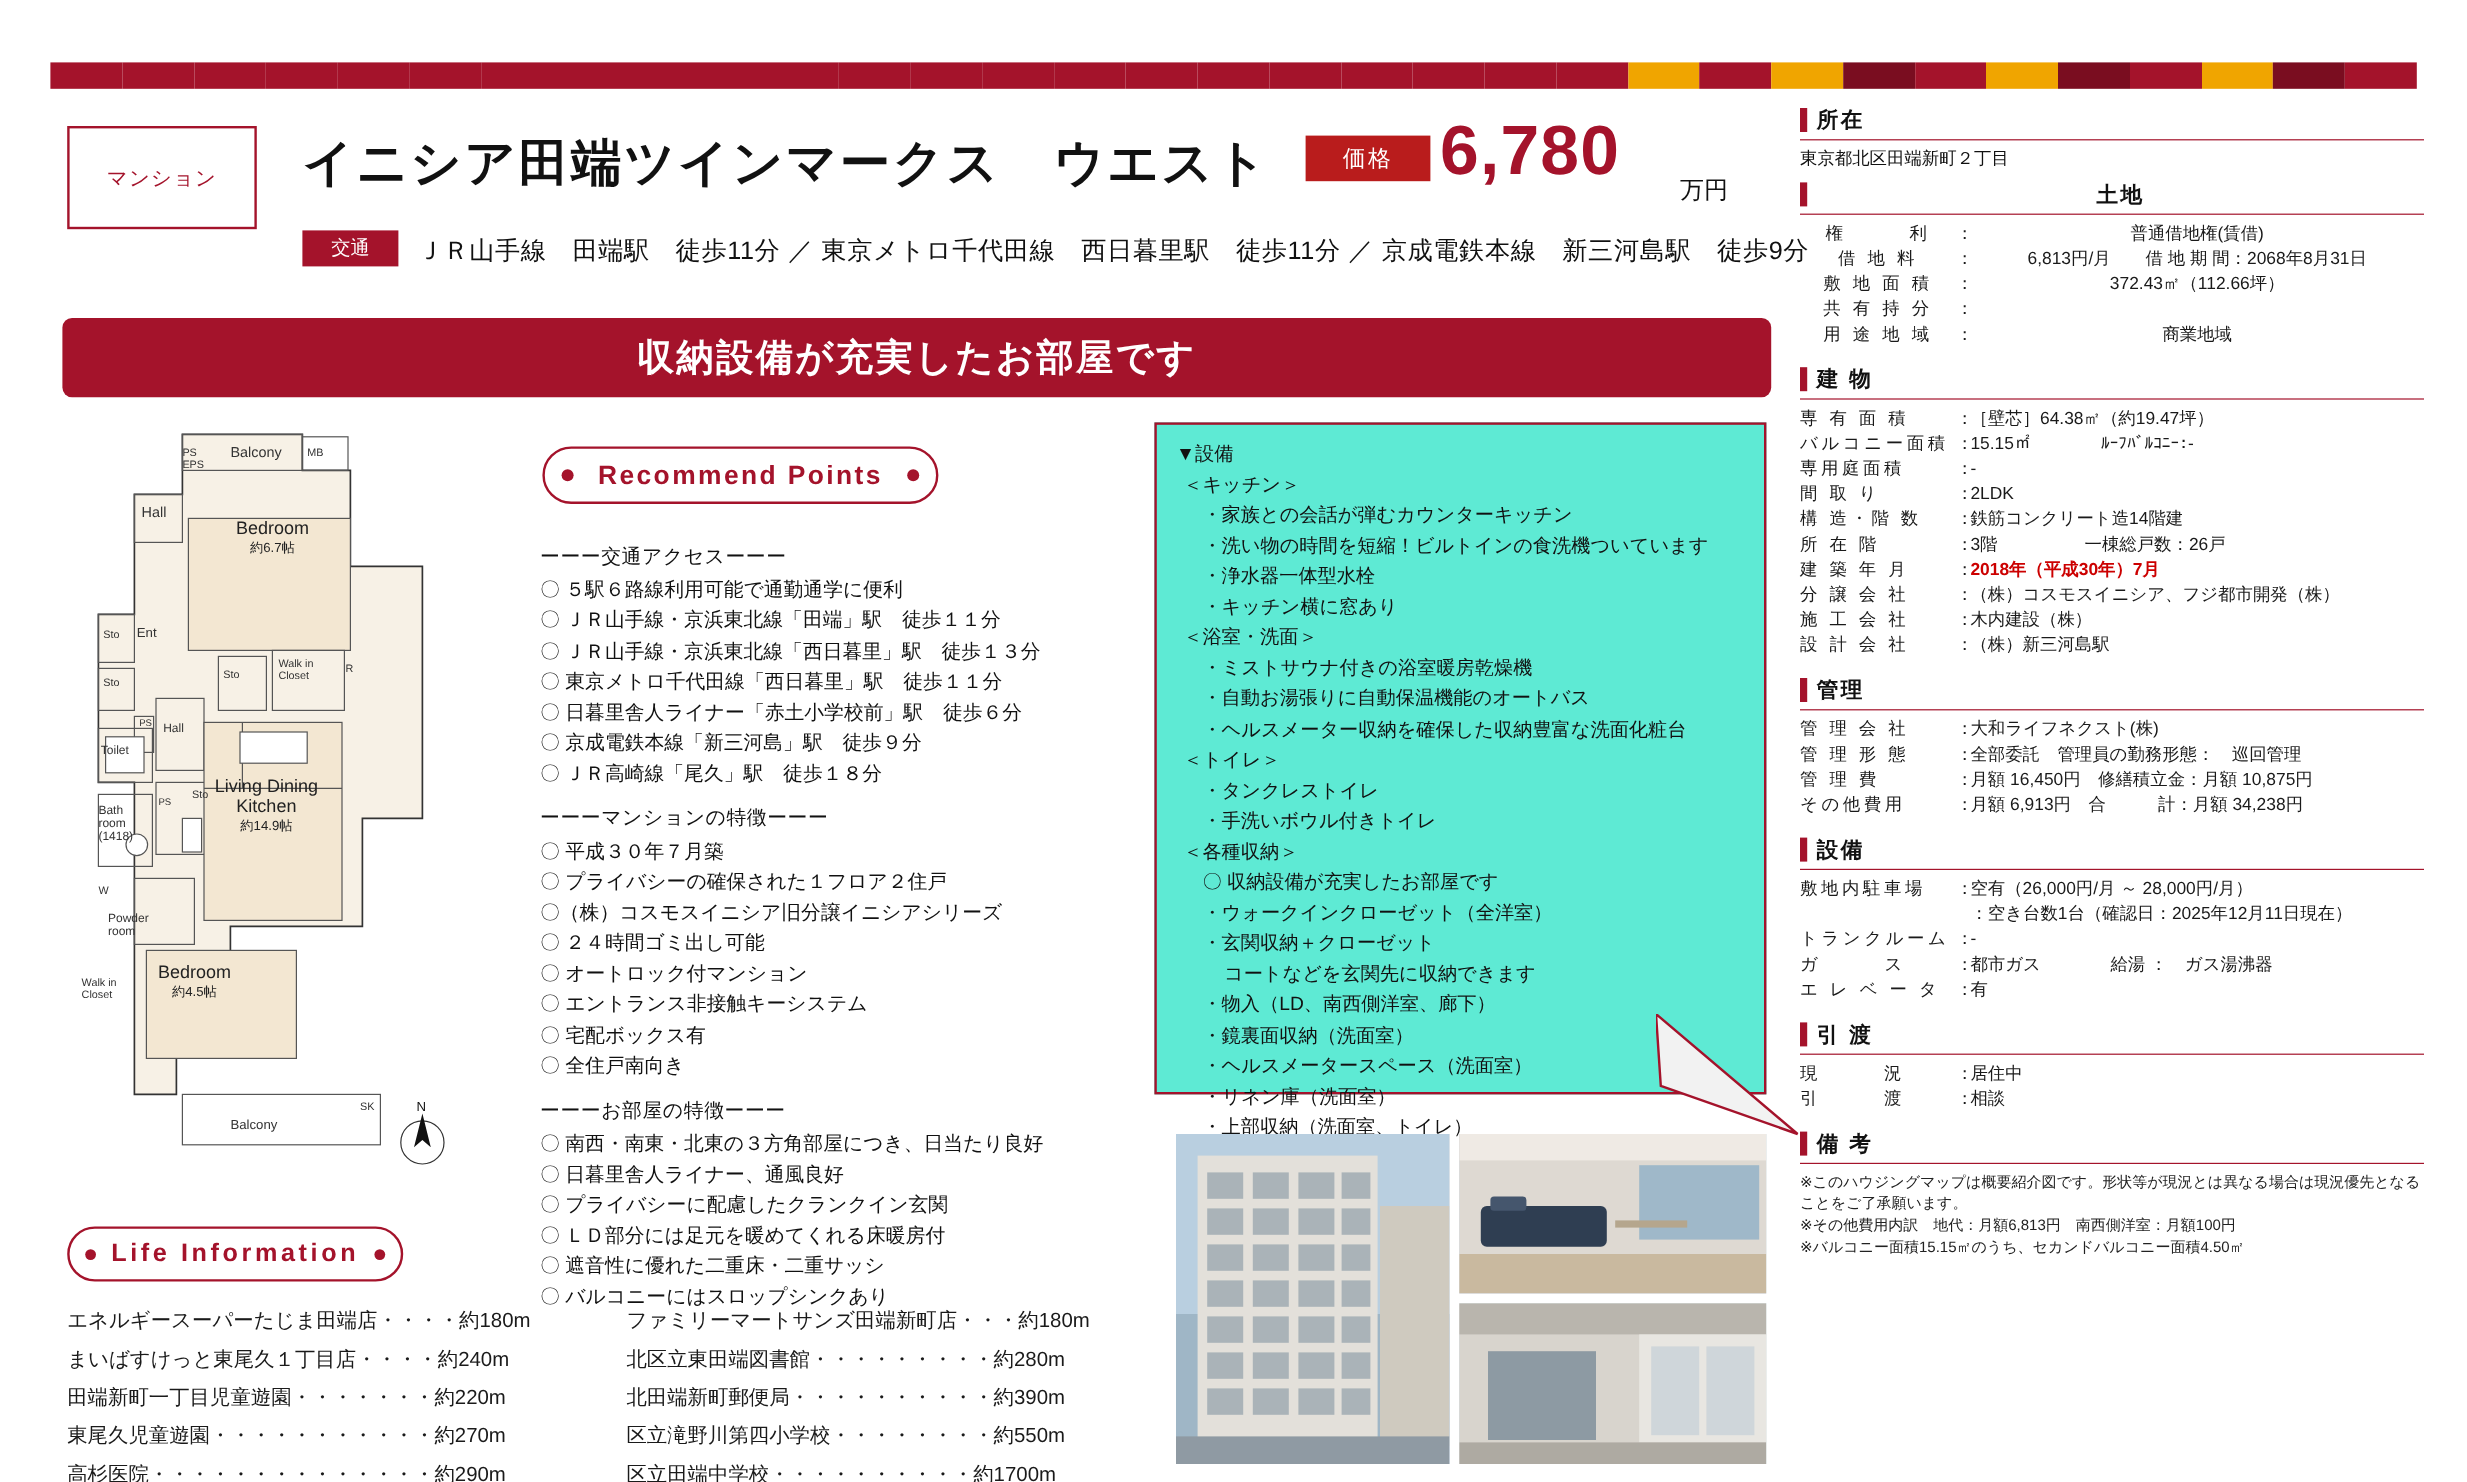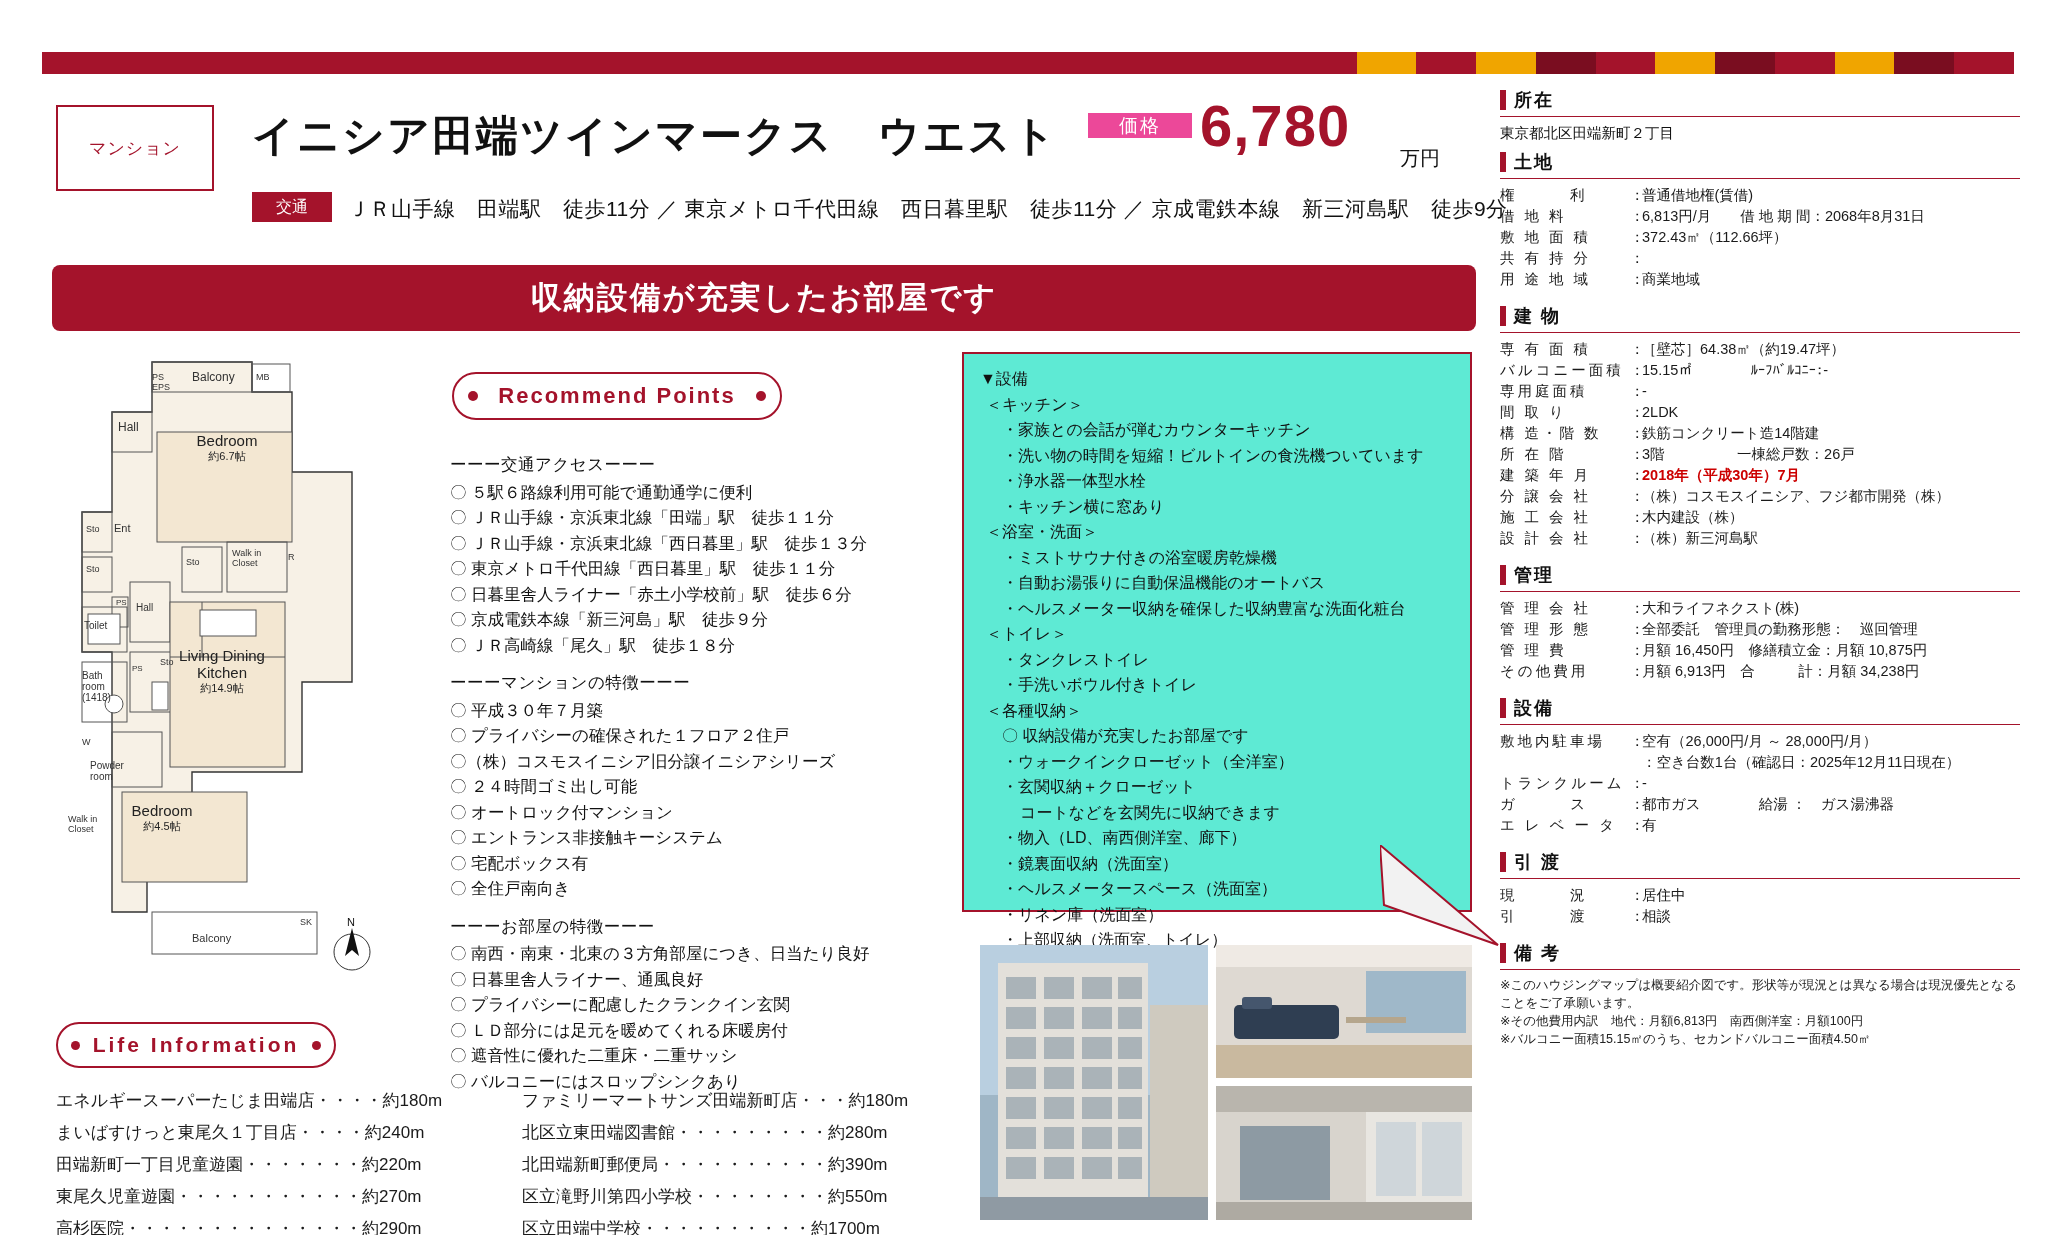--- a/index.html
+++ b/index.html
@@ -23,22 +23,22 @@
     position:absolute; left:56px; top:105px; width:158px; height:86px;
     border:2px solid #a4132b; display:flex; align-items:center; justify-content:center;
     font-size:17px; color:#a4132b; letter-spacing:1px;
   }
   .title {
     position:absolute; left:252px; top:108px;
     font-size:42px; font-weight:bold; letter-spacing:2px; color:#111;
     white-space:nowrap;
   }
   .price-tag {
-    position:absolute; left:1088px; top:113px; width:104px; height:25px;
-    background:#ec4899; color:#fff; font-size:19px; display:flex; align-items:center; justify-content:center;
+    position:absolute; left:1088px; top:113px; width:104px; height:38px;
+    background:#b91c1c; color:#fff; font-size:19px; display:flex; align-items:center; justify-content:center;
     letter-spacing:2px;
   }
   .price-value {
     position:absolute; left:1200px; top:92px; font-size:58px; font-weight:bold; color:#a4132b;
     letter-spacing:1px;
   }
   .price-unit { position:absolute; left:1400px; top:145px; font-size:20px; color:#111; }
 
   .access-tag {
     position:absolute; left:252px; top:192px; width:80px; height:30px;
@@ -395,21 +395,21 @@
   </div>
 
   <div class="rightcol">
 
     <div class="rc-block">
       <div class="rc-bar"><span class="rc-title">所在</span></div>
       <hr class="rc-hr">
       <div class="rc-text">東京都北区田端新町２丁目</div>
     </div>
 
-    <div class="rc-block" style="margin-top:-8px;">
+    <div class="rc-block" style="margin-top:-8px;text-align:center;">
       <div class="rc-bar"><span class="rc-title">土地</span></div>
       <hr class="rc-hr">
       <div id="land-rows">
           <div class="rc-kv">
             <div class="rc-k">権　　　利</div>
             <div class="rc-sep">：</div>
             <div class="rc-v">普通借地権(賃借)</div>
           </div>
           <div class="rc-kv">
             <div class="rc-k">借 地 料</div>

